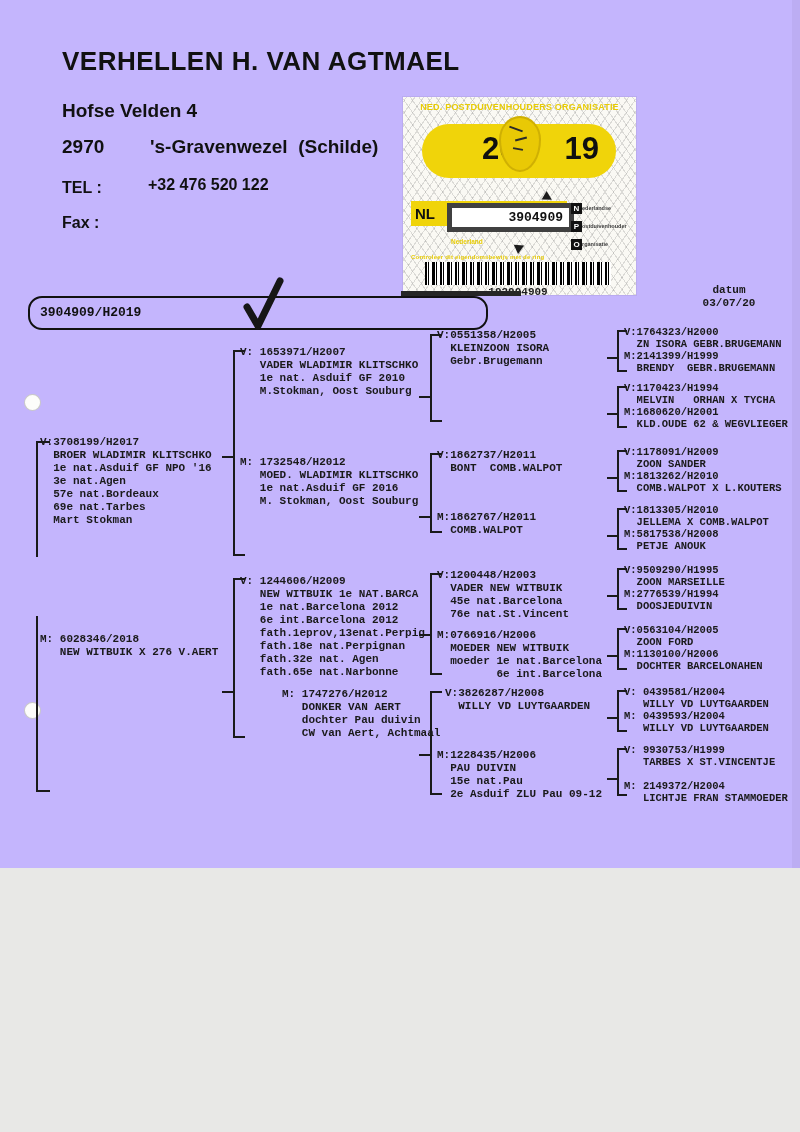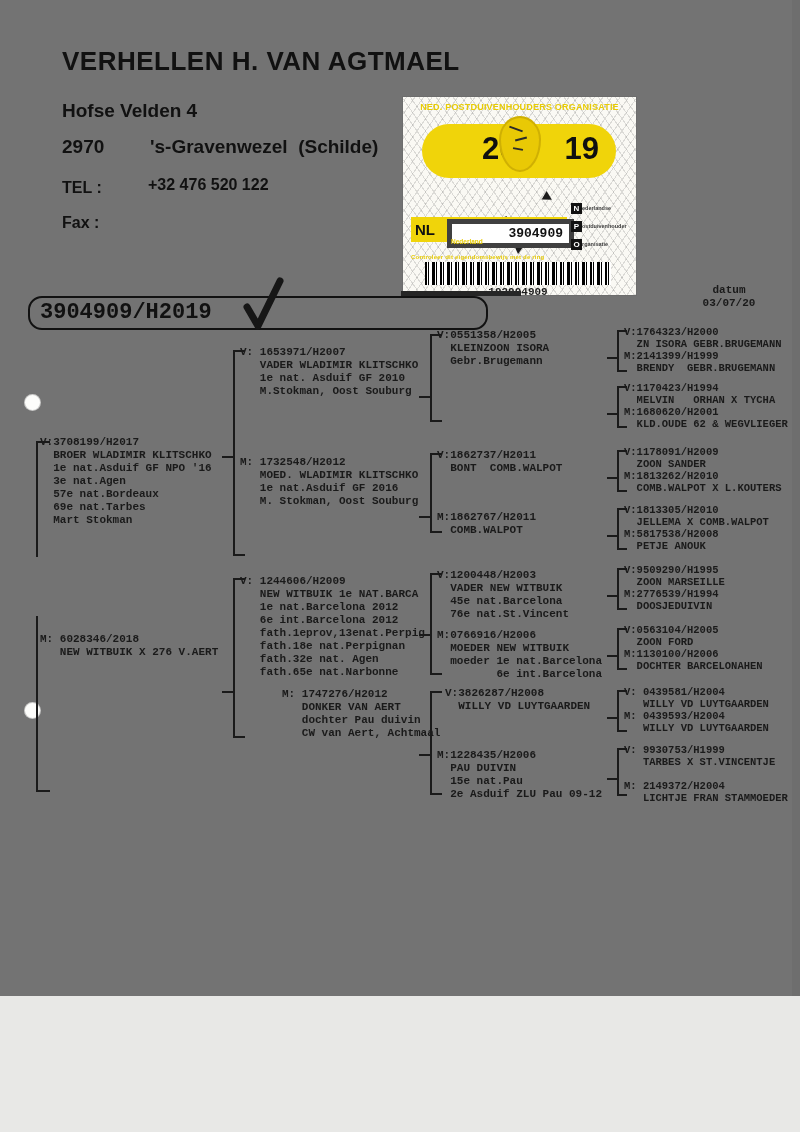--- a/index.html
+++ b/index.html
@@ -1,18 +1,18 @@
 <!DOCTYPE html>
 <html><head>
 <meta charset="utf-8">
 <style>
   html,body{margin:0;padding:0;background:#e8e8e6;}
   #page{
-    position:relative;width:800px;height:996px;margin:0 auto;
-    background:#737373;overflow:hidden;
+    position:relative;width:800px;height:868px;margin:0 auto;
+    background:#c4b5fd;overflow:hidden;
     font-family:"Liberation Sans",sans-serif;color:#151515;
   }
   .abs{position:absolute;}
   .sans-b{font-family:"Liberation Sans",sans-serif;font-weight:bold;color:#111;}
   .mono{font-family:"Liberation Mono","DejaVu Sans Mono",monospace;}
   .pblock{
     position:absolute;white-space:pre;
     font-family:"Liberation Mono","DejaVu Sans Mono",monospace;
     font-size:11px;line-height:13px;font-weight:bold;color:#1a1a1a;
   }
@@ -33,21 +33,21 @@
     font-size:9px;font-weight:bold;letter-spacing:.2px;}
   #year-badge{position:absolute;left:19px;top:27px;width:194px;height:54px;
     background:#f0d40a;border-radius:27px;}
   .year-num{position:absolute;top:7px;font-size:31px;font-weight:bold;color:#101010;
     font-family:"Liberation Sans",sans-serif;}
   #crest{position:absolute;left:77px;top:-8px;width:42px;height:56px;background:#e9c905;
     border-radius:50% 50% 50% 50% / 42% 42% 58% 58%;box-shadow:inset 0 0 0 2px rgba(160,130,0,.35);}
   .crest-mark{position:absolute;background:#2a2a2a;}
   #st-title{position:absolute;top:87px;left:0;width:100%;text-align:center;
     font-size:14px;font-weight:bold;letter-spacing:.2px;}
-  #nl-bar{position:absolute;left:8px;top:120px;width:156px;height:25px;background:#f0d40a;}
+  #nl-bar{position:absolute;left:8px;top:104px;width:156px;height:25px;background:#f0d40a;}
   #nl-code{position:absolute;left:4px;top:4px;font-size:15px;font-weight:bold;color:#101010;}
   #ring-white{position:absolute;left:36px;top:2px;width:117px;height:19px;background:#fff;
     border:5px solid #404040;}
   #ring-white span{display:block;text-align:right;padding-right:6px;
     font-size:13px;line-height:19px;font-weight:bold;color:#111;}
   #st-country{position:absolute;left:48px;top:141px;font-size:6.5px;font-weight:bold;}
   #st-check{position:absolute;left:8px;top:157px;font-size:6px;font-weight:bold;letter-spacing:.2px;}
   .npo-row{position:absolute;left:168px;height:12px;}
   .npo-sq{display:inline-block;width:11px;height:11px;background:#111;color:#fff;
     font-size:8px;font-weight:bold;text-align:center;line-height:11px;vertical-align:top;}
@@ -56,21 +56,21 @@
   #barcode{position:absolute;left:22px;top:165px;width:186px;height:23px;background:
     repeating-linear-gradient(90deg,#000 0 2px,#fff 2px 3px,#000 3px 4px,#fff 4px 7px,
     #000 7px 10px,#fff 10px 11px,#000 11px 12px,#fff 12px 15px);}
   #barcode-num{position:absolute;left:22px;top:189px;width:186px;text-align:center;
     font-size:11px;font-weight:bold;color:#1c1c1c;}
   .plane{position:absolute;width:0;height:0;border-left:5px solid transparent;
     border-right:5px solid transparent;border-bottom:9px solid #1c1c1c;}
   
   #ring-box{position:absolute;left:28px;top:296px;width:456px;height:30px;
     border:2.5px solid #111;border-radius:14px;background:transparent;}
-  #ring-box span{display:block;padding-left:10px;font-size:22px;line-height:29px;
+  #ring-box span{display:block;padding-left:10px;font-size:13px;line-height:29px;
     font-weight:bold;color:#111;}
   .punch{position:absolute;width:15px;height:15px;border-radius:50%;
     background:#fdfdfb;border:1.5px solid rgba(140,140,140,.45);}
   #date-block{position:absolute;left:688px;top:284px;width:82px;text-align:center;
     font-size:11px;line-height:13px;font-weight:bold;color:#1a1a1a;}
 </style>
 </head>
 <body>
 
 <div id="page">

